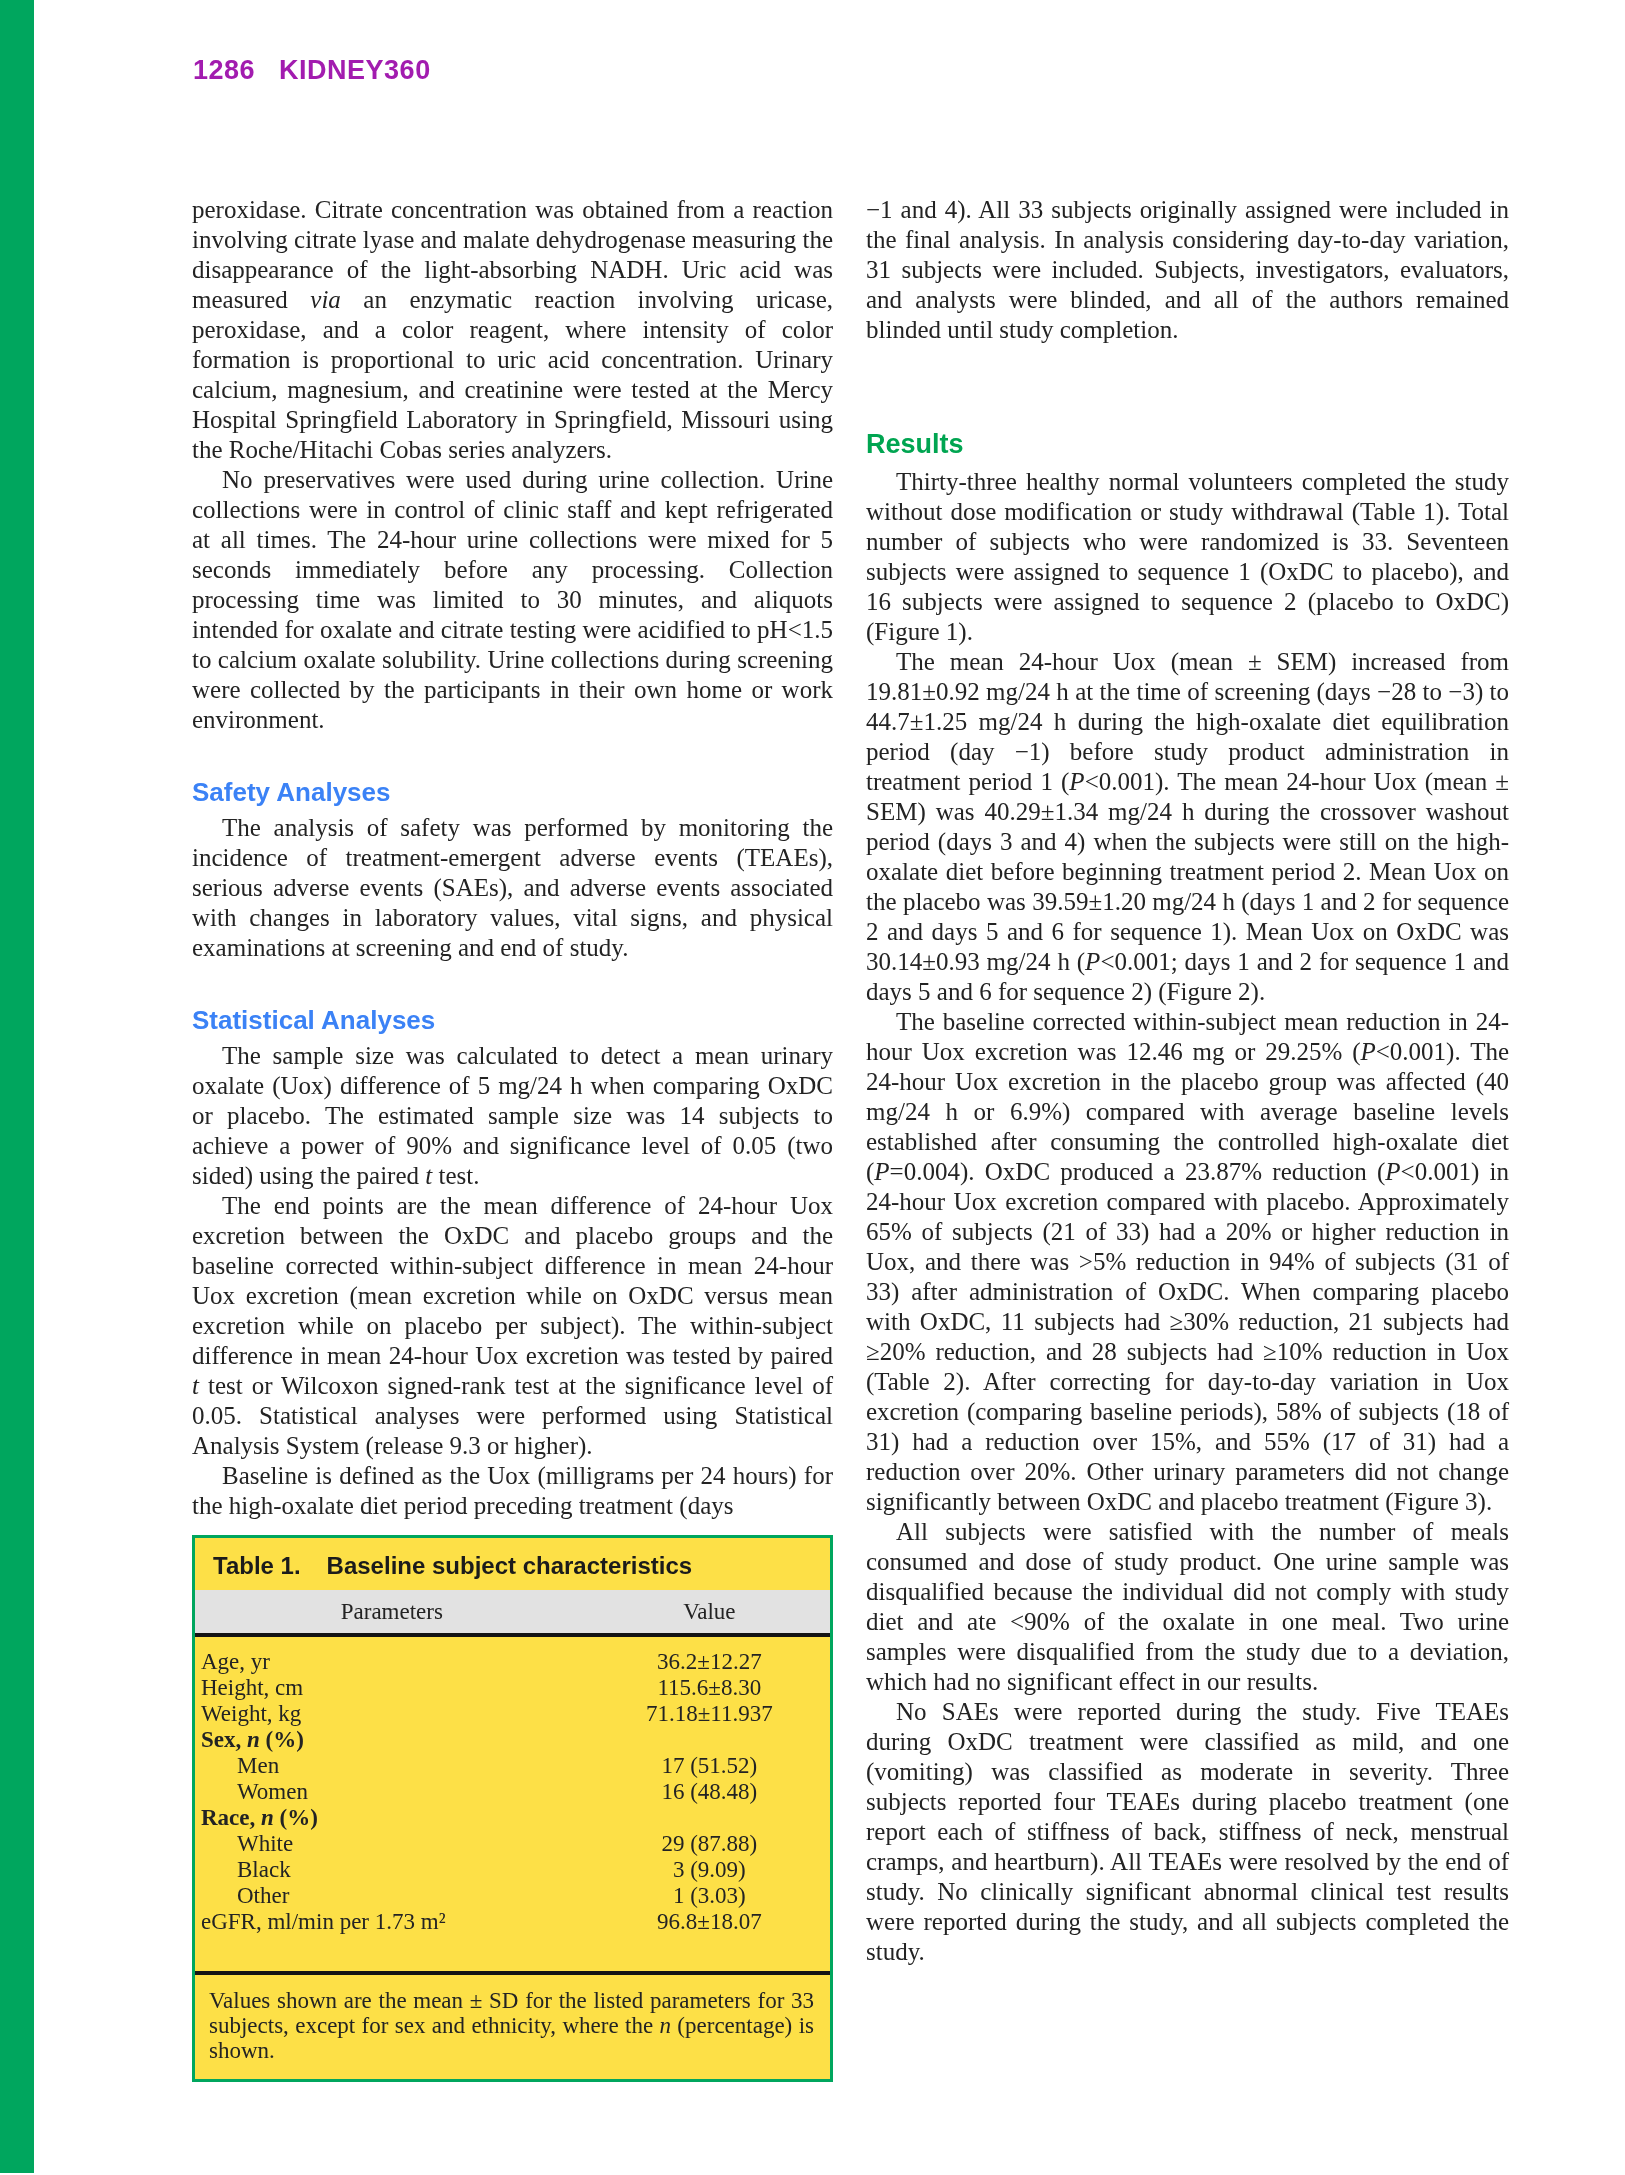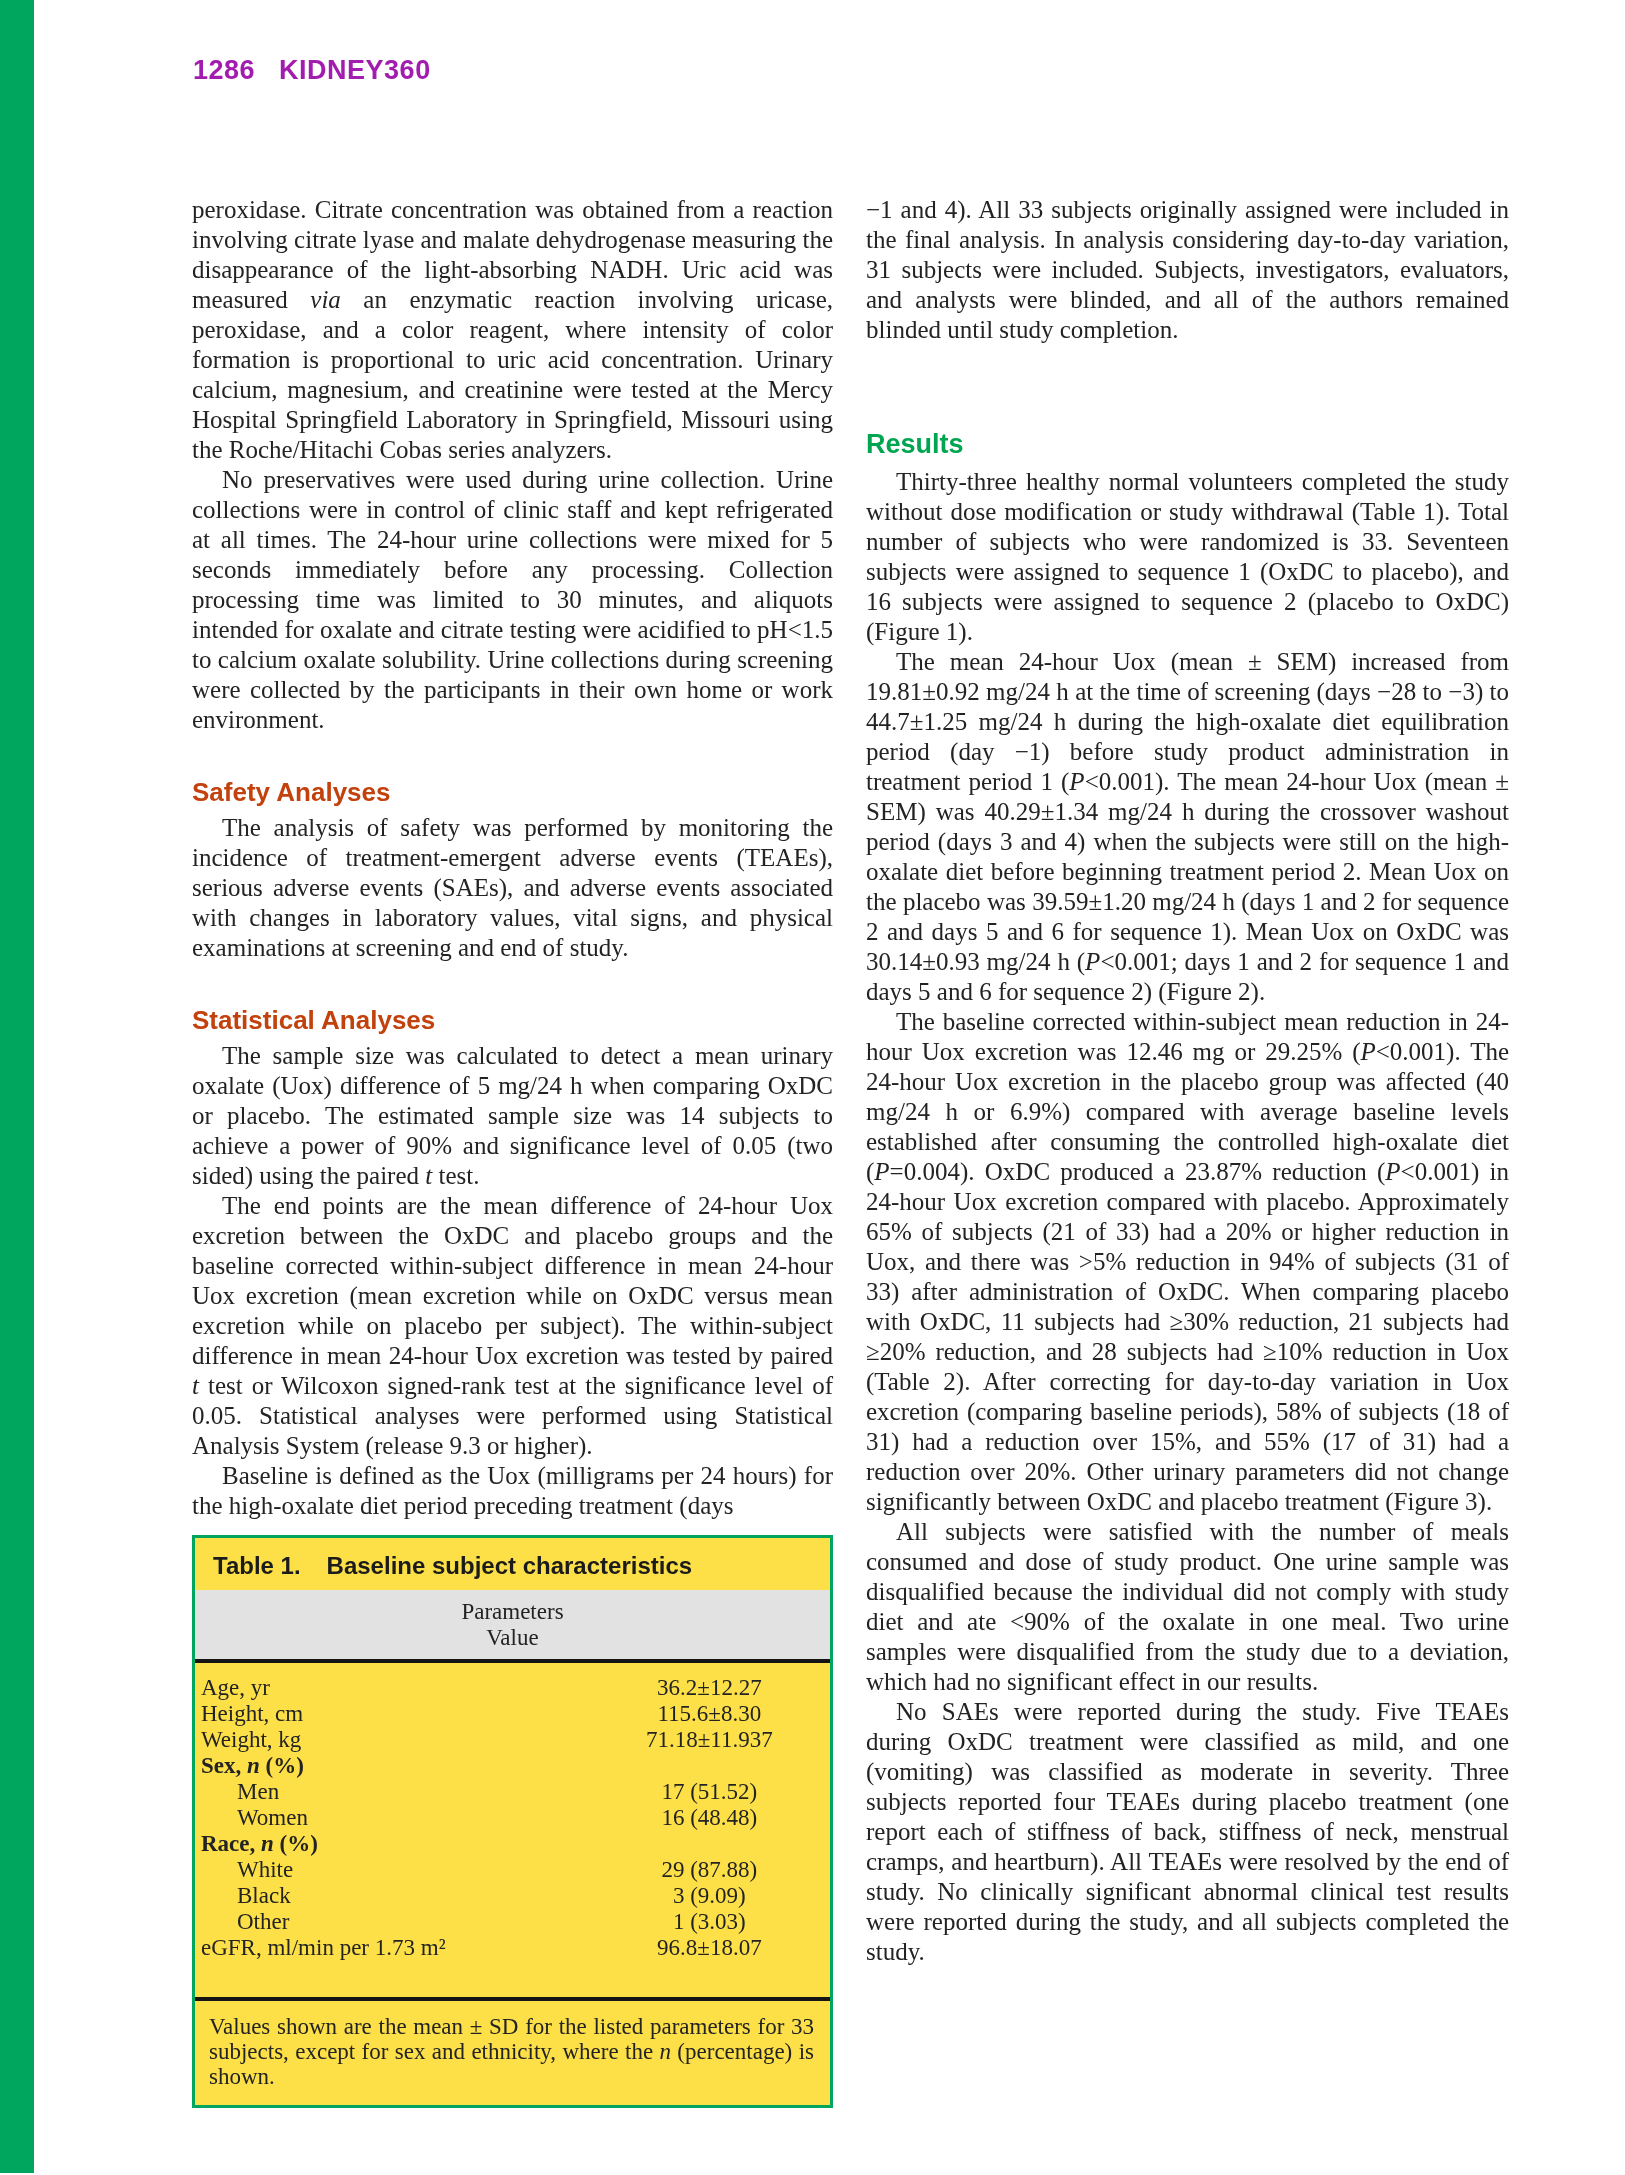--- a/index.html
+++ b/index.html
@@ -25,40 +25,39 @@
   .col{
     position:absolute;top:195px;font-size:25px;line-height:30px;text-align:justify;
     hyphens:auto;-webkit-hyphens:auto;
   }
   .col.left{left:192px;width:641px;}
   .col.right{left:866px;width:643px;}
   .col p{margin:0;}
   .col p.ind{text-indent:30px;}
   h2{
     font-family:"Liberation Sans", sans-serif;font-weight:bold;font-size:26px;line-height:30px;
-    margin:42px 0 6px 0;color:#c2410c;text-align:left;
+    margin:42px 0 6px 0;color:#3b82f6;text-align:left;
   }
   h2.results{color:var(--results_green);margin:84px 0 8px 0;font-size:27px;}
   .it{font-style:italic;}
   .bd{font-weight:bold;}
   
   .table1{
     margin-top:14px;border:3px solid var(--table_border_green);
     font-size:23px;line-height:26px;text-align:left;background:#fde047;
   }
   .t-title{
     padding:15px 18px 11px 18px;
     font-family:"Liberation Sans", sans-serif;font-weight:bold;font-size:24px;color:#1b1b1b;
   }
   .t-title .lbl{margin-right:26px;}
   .t-head{
     display:flex;background:var(--table_header_bg);
     border-bottom:4px solid var(--rule_black);
     padding:9px 0 8px 0;
-    flex-direction:column;
   }
   .t-head .c1{flex:0 0 62%;text-align:center;}
   .t-head .c2{flex:1;text-align:center;}
   .t-body{padding:12px 0 36px 0;}
   .t-row{display:flex;}
   .t-row .p{flex:0 0 62%;padding-left:6px;box-sizing:border-box;}
   .t-row.sub .p{padding-left:42px;}
   .t-row.grp .p{font-weight:bold;}
   .t-row .v{flex:1;text-align:center;}
   .t-foot{

